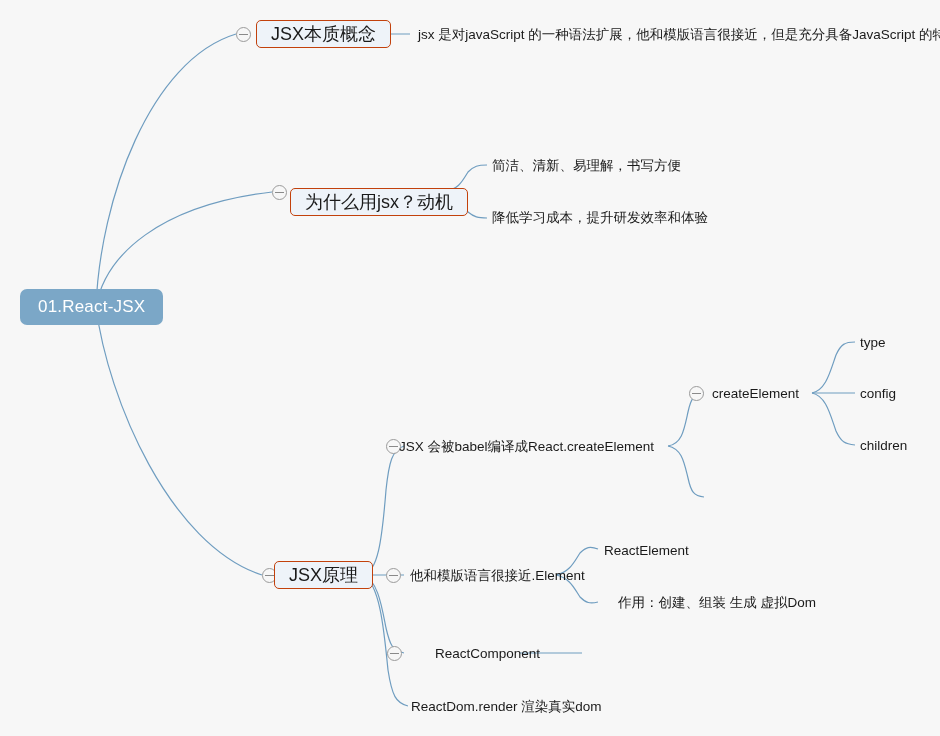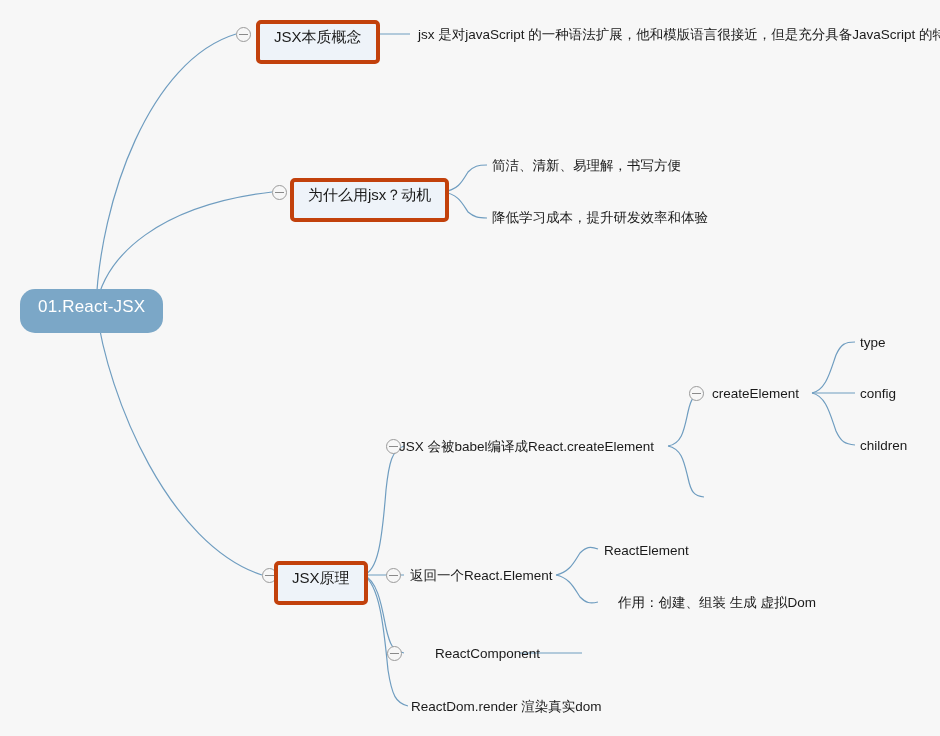--- a/index.html
+++ b/index.html
@@ -29,36 +29,36 @@
   }
   .node {
     position: absolute;
     white-space: nowrap;
     box-sizing: border-box;
   }
   
   .node.root {
     background: #7ba7c7;
     color: #ffffff;
-    border-radius: 15px;
+    border-radius: 7px;
     font-size: 17px;
     line-height: 36px;
-    height: 44px;
+    height: 36px;
     padding: 0 18px;
     letter-spacing: 0.2px;
   }
   
   .node.boxed {
     background: #eef3f9;
-    border: 4px solid #c2410c;
+    border: 1px solid #c2410c;
     border-radius: 5px;
     color: #1a1a1a;
-    font-size: 15px;
+    font-size: 18px;
     line-height: 26px;
-    height: 44px;
+    height: 28px;
     padding: 0 14px;
   }
   
   .node.plain {
     color: #1a1a1a;
     font-size: 13.5px;
     line-height: 18px;
     height: 18px;
   }
   
@@ -125,21 +125,21 @@
 
   <div class="toggle" style="left:236px; top:27px;"></div>
   <div class="node boxed" style="left:256px; top:20px;">
     <span>JSX本质概念</span>
   </div>
   <div class="node plain" style="left:418px; top:26px;">
     <span>jsx 是对javaScript 的一种语法扩展，他和模版语言很接近，但是充分具备JavaScript 的特性</span>
   </div>
 
   <div class="toggle" style="left:272px; top:185px;"></div>
-  <div class="node boxed" style="left:290px; top:178px;">
+  <div class="node boxed" style="left:290px; top:188px;">
     <span>为什么用jsx？动机</span>
   </div>
   <div class="node plain" style="left:492px; top:157px;">
     <span>简洁、清新、易理解，书写方便</span>
   </div>
   <div class="node plain" style="left:492px; top:209px;">
     <span>降低学习成本，提升研发效率和体验</span>
   </div>
 
   <div class="toggle" style="left:262px; top:568px;"></div>
@@ -163,21 +163,21 @@
   <div class="node plain" style="left:860px; top:385px;">
     <span>config</span>
   </div>
   <div class="node plain" style="left:860px; top:437px;">
     <span>children</span>
   </div>
 
 
   <div class="toggle" style="left:386px; top:568px;"></div>
   <div class="node plain" style="left:410px; top:567px;">
-    <span>返回一个React.Element</span>
+    <span>他和模版语言很接近.Element</span>
   </div>
   <div class="node plain" style="left:604px; top:542px;">
     <span>ReactElement</span>
   </div>
   <div class="node plain" style="left:618px; top:594px;">
     <span>作用：创建、组装 生成 虚拟Dom</span>
   </div>
 
   <div class="toggle" style="left:387px; top:646px;"></div>
   <div class="node plain" style="left:411px; top:645px;margin-left:24px;">

